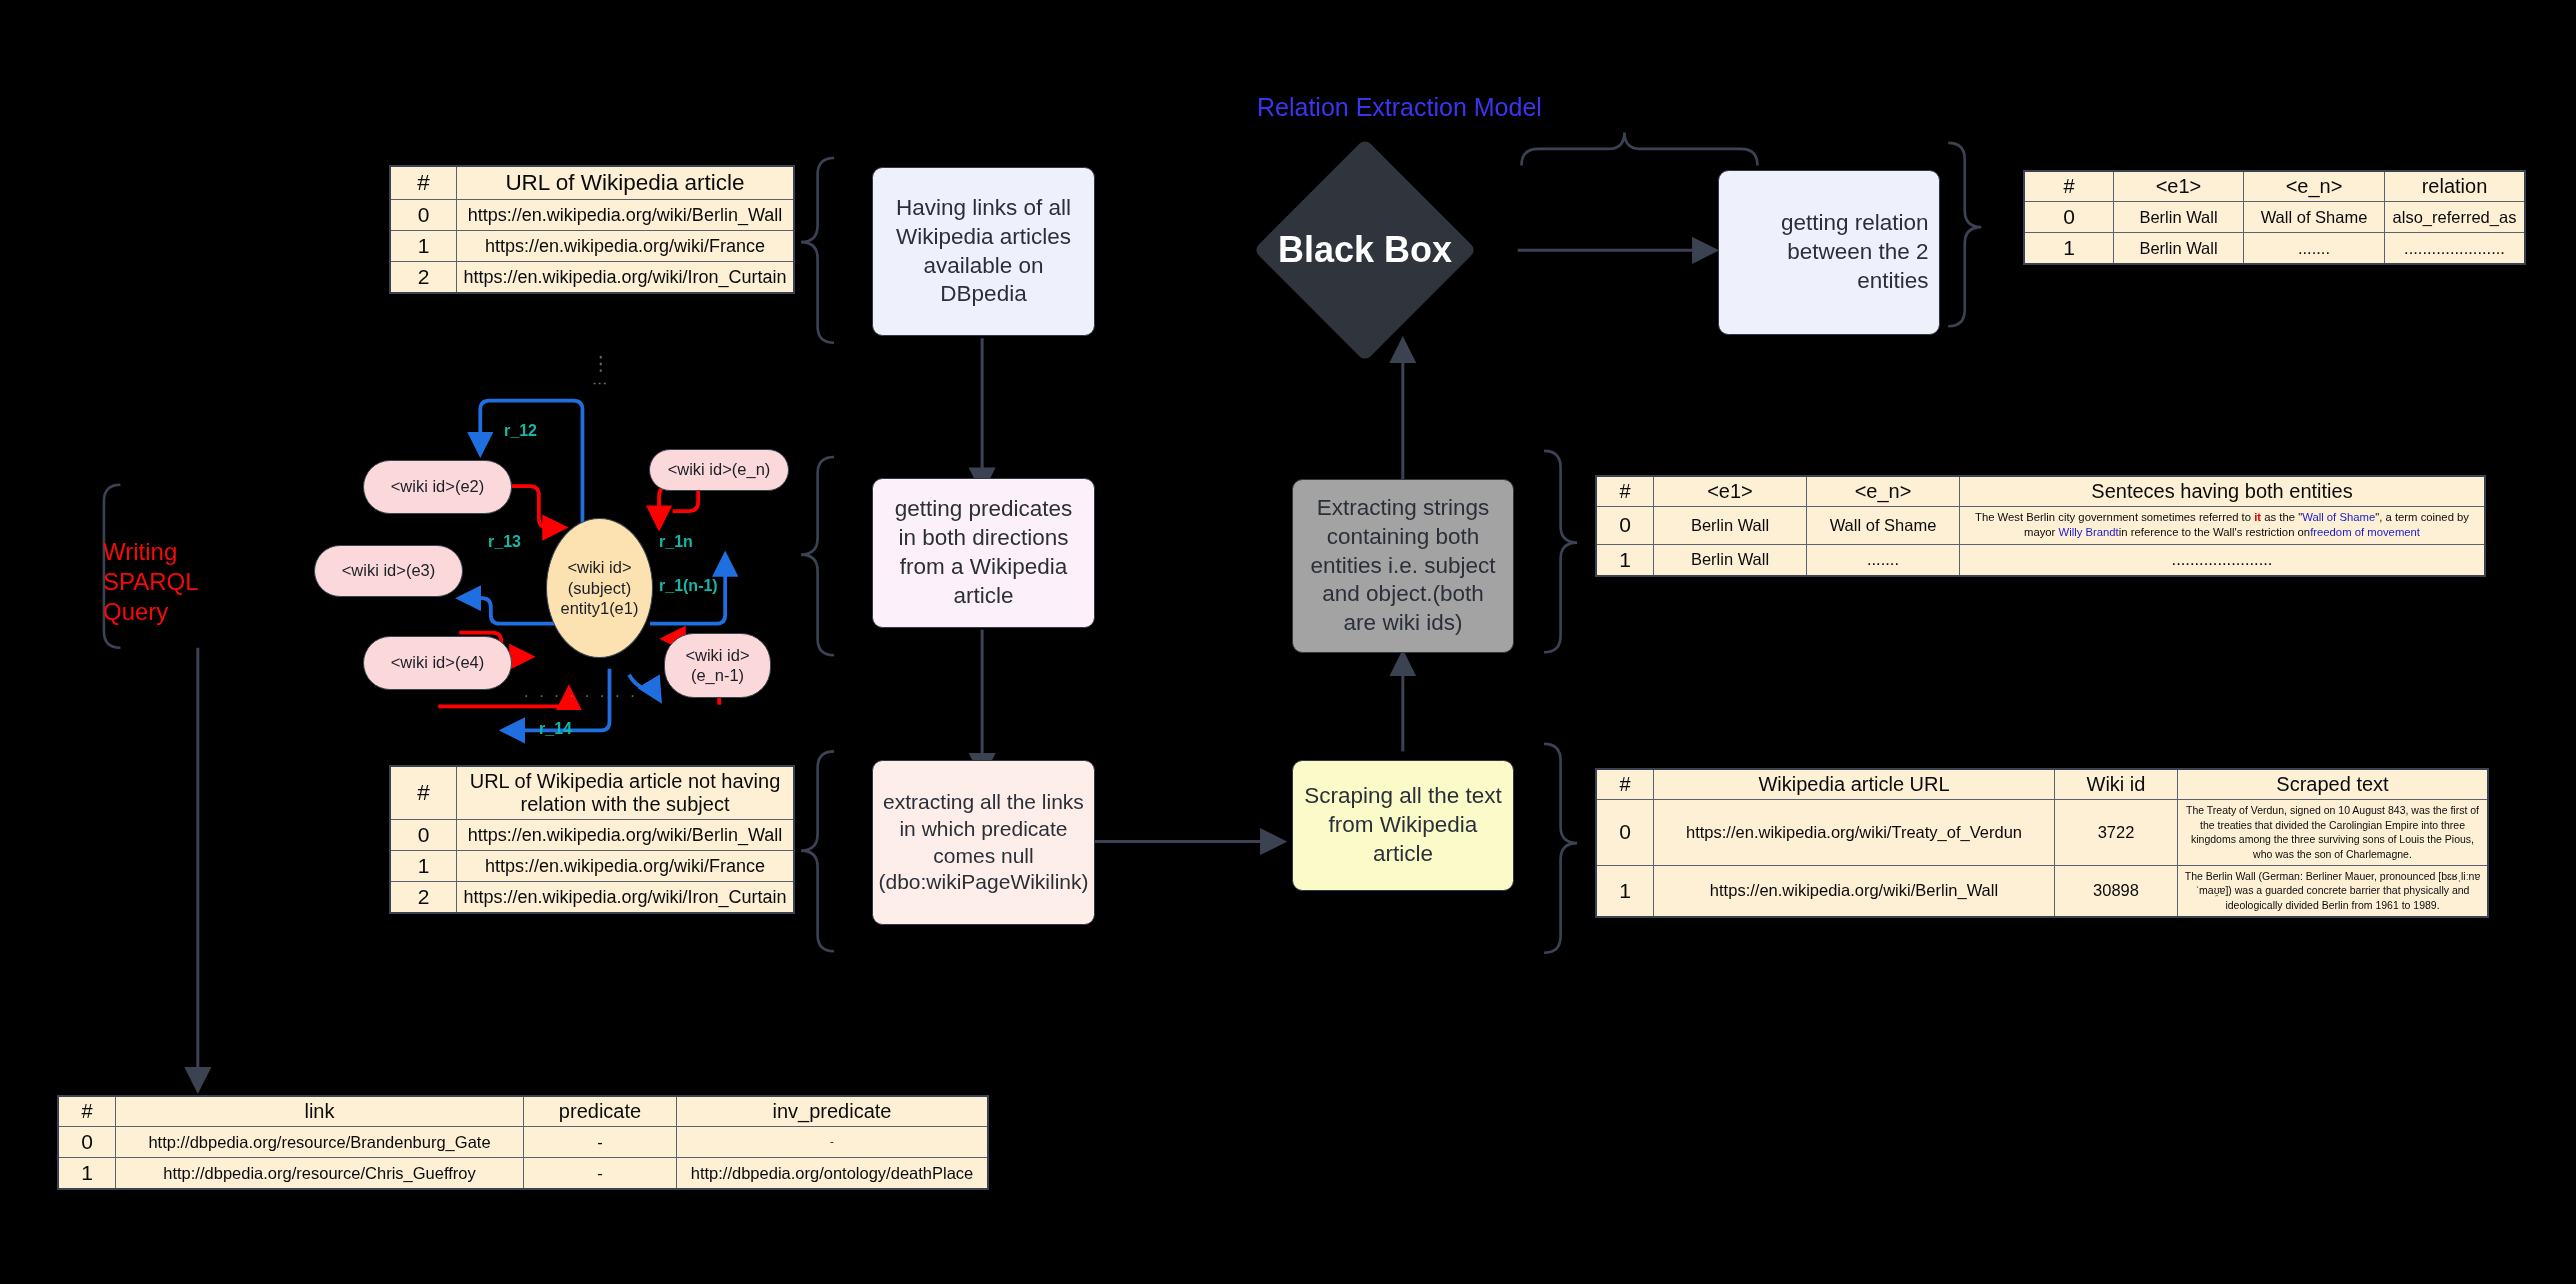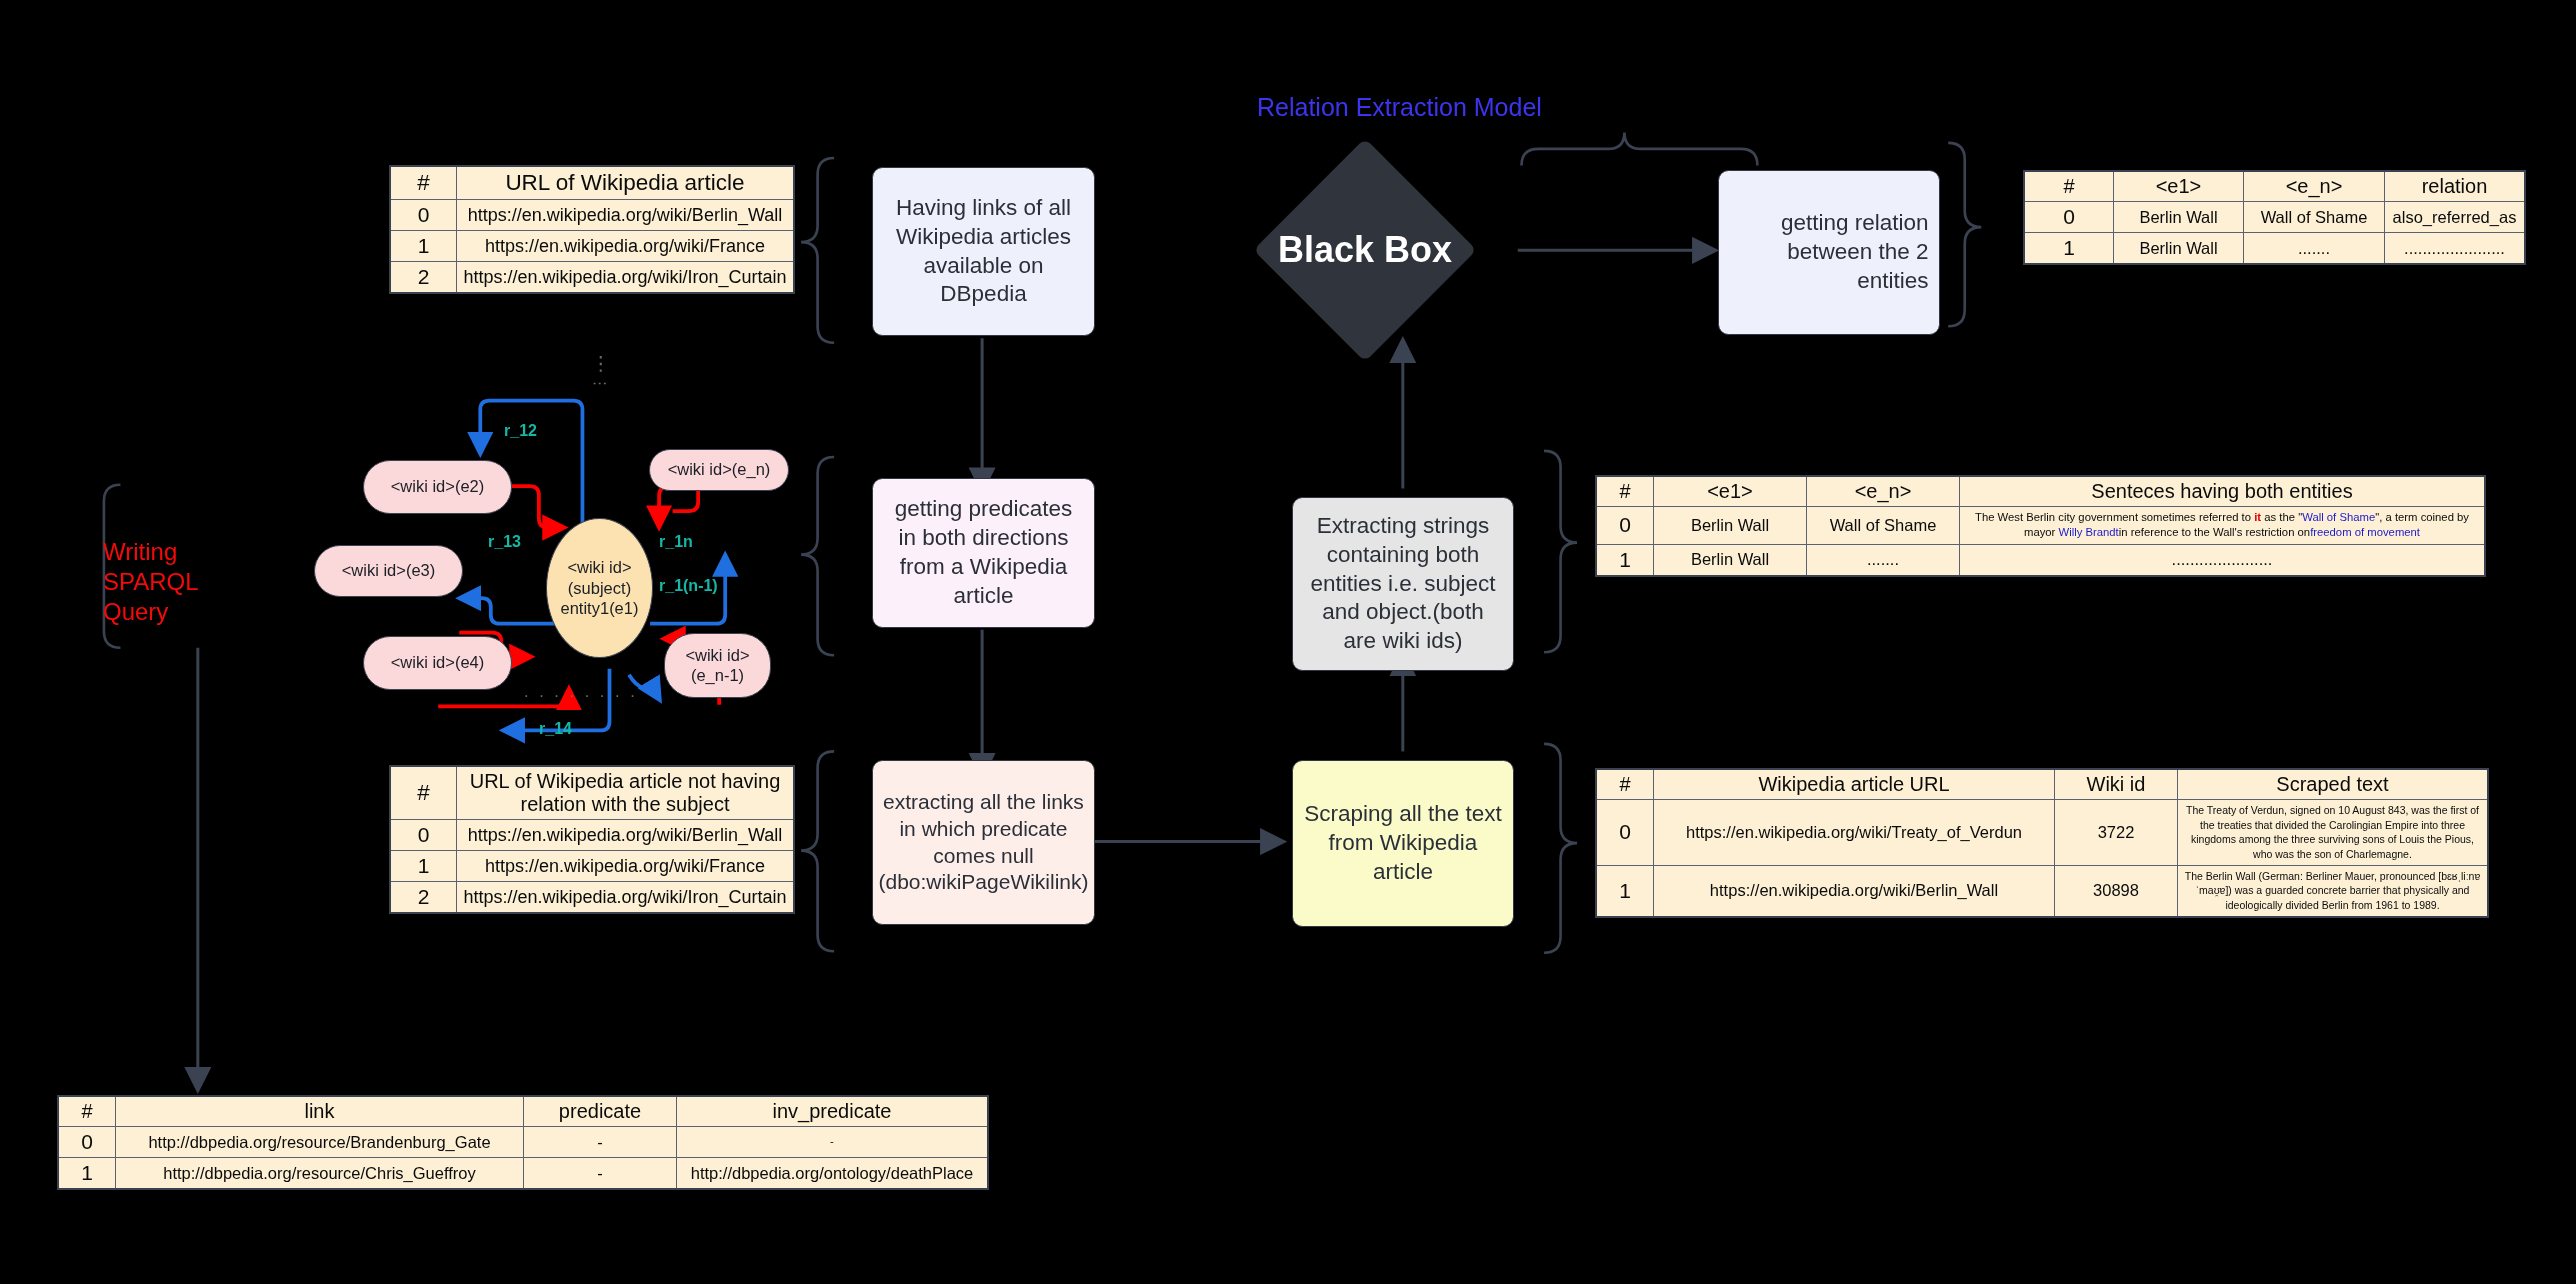--- a/index.html
+++ b/index.html
@@ -19,21 +19,21 @@
   .t-cell-sm{font-size:11.3px;line-height:1.35;text-align:center;}
   .t-cell-xs{font-size:10.5px;line-height:1.4;text-align:center;}
   .num{font-size:21px;}
 
   
   .pbox{border:1.9px solid #323741;border-radius:10.5px;display:flex;align-items:center;justify-content:center;
         text-align:center;color:#2b3038;font-size:22.5px;line-height:1.28;padding:7.5px 10.5px;}
   .pbox.lav{background:#eef1fb;}
   .pbox.pink1{background:#fcf0fb;}
   .pbox.pink2{background:#fdeeea;}
-  .pbox.green{background:#e5e5e5;margin-top:18px;}
+  .pbox.green{background:#a3a3a3;}
   .pbox.yellow{background:#fbfbc9;}
 
   
   .node{background:#fbd8da;border:1.9px solid #3b4252;border-radius:30px;display:flex;align-items:center;
         justify-content:center;text-align:center;color:#1b1f26;font-size:16.5px;line-height:1.2;padding:3px 6px;}
   .ellipse{background:#fbe2b0;border:1.9px solid #3b4252;border-radius:50%;display:flex;align-items:center;
            justify-content:center;text-align:center;color:#1b1f26;font-size:16.5px;line-height:1.25;}
   .edgelbl{color:#14b8a6;font-size:16px;font-weight:bold;white-space:nowrap;}
   .dots{color:#6b6b6b;font-size:15px;letter-spacing:4.5px;}
 
@@ -146,21 +146,21 @@
   </div>
 
   <div class="abs pbox pink2" style="left:868px;top:760px;width:223px;height:165px;font-size:21px;">
     <span>extracting all the links in which predicate comes null (dbo:wikiPageWikilink)</span>
   </div>
 
   <div class="abs pbox green" style="left:1288px;top:479px;width:222px;height:174px;">
     <span>Extracting strings containing both entities i.e. subject and object.(both are wiki ids)</span>
   </div>
 
-  <div class="abs pbox yellow" style="left:1288px;top:760px;width:222px;height:167px;">
+  <div class="abs pbox yellow" style="left:1288px;top:760px;width:222px;height:131px;">
     <span>Scraping all the text from Wikipedia article</span>
   </div>
 
   <div class="abs pbox lav" style="left:1714px;top:170px;width:222px;height:165px;text-align:right;">
     <span>getting relation between the 2 entities</span>
   </div>
 
   <div class="abs ellipse" style="left:542px;top:518px;width:107px;height:140px;white-space:pre-line;">
     <span>&lt;wiki id&gt;
 (subject)

